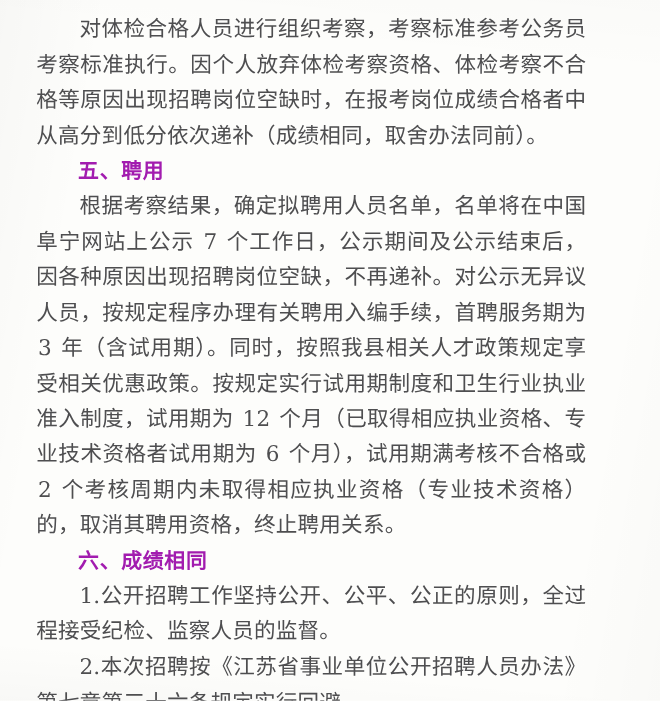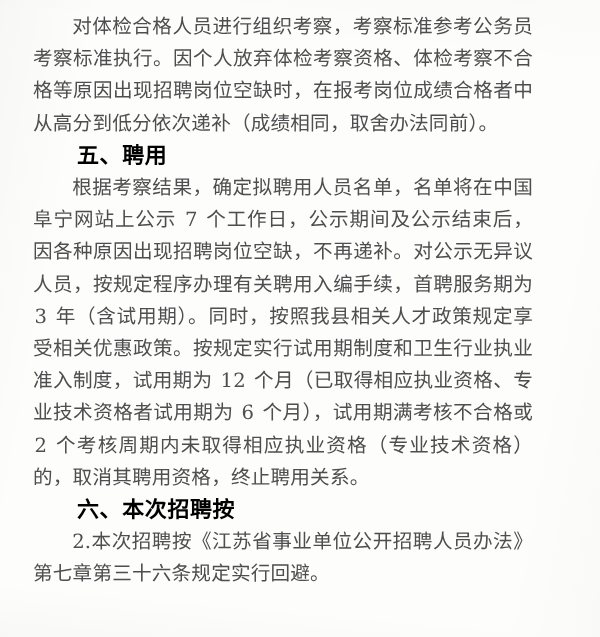--- a/index.html
+++ b/index.html
@@ -44,22 +44,22 @@
     text-justify: inter-character;
     text-indent: 2em;
     letter-spacing: 0.2px;
     font-weight: 400;
     font-family: "DejaVu Serif", "Liberation Serif", serif;
     text-rendering: geometricPrecision;
   }
 
   .heading {
     margin: 0;
-    color: #000000;
-    font-size: 22px;
+    color: #a21caf;
+    font-size: 19px;
     line-height: 32.2px;
     text-indent: 2em;
     font-weight: 700;
     letter-spacing: 0.6px;
     font-family: "DejaVu Sans", "Liberation Sans", sans-serif;
   }
 
   
   .num {
     padding: 0 1.5px;
@@ -77,18 +77,19 @@
 <div class="paper"></div>
 
 <div class="page">
 
   <p class="para">对体检合格人员进行组织考察，考察标准参考公务员考察标准执行。因个人放弃体检考察资格、体检考察不合格等原因出现招聘岗位空缺时，在报考岗位成绩合格者中从高分到低分依次递补（成绩相同，取舍办法同前）。</p>
 
   <h2 class="heading">五、聘用</h2>
 
   <p class="para" id="rich-employment">根据考察结果，确定拟聘用人员名单，名单将在中国阜宁网站上公示 <span class="num">7</span> 个工作日，公示期间及公示结束后，因各种原因出现招聘岗位空缺，不再递补。对公示无异议人员，按规定程序办理有关聘用入编手续，首聘服务期为 <span class="num">3</span> 年（含试用期）。同时，按照我县相关人才政策规定享受相关优惠政策。按规定实行试用期制度和卫生行业执业准入制度，试用期为 <span class="num">12</span> 个月（已取得相应执业资格、专业技术资格者试用期为 <span class="num">6</span> 个月），试用期满考核不合格或 <span class="num">2</span> 个考核周期内未取得相应执业资格（专业技术资格）的，取消其聘用资格，终止聘用关系。</p>
 
-  <h2 class="heading">六、本次招聘按</h2>
+  <h2 class="heading">六、成绩相同</h2>
 
+  <p class="para">1.公开招聘工作坚持公开、公平、公正的原则，全过程接受纪检、监察人员的监督。</p>
 
   <p class="para">2.本次招聘按《江苏省事业单位公开招聘人员办法》第七章第三十六条规定实行回避。</p>
 
 </div>
 
 </body></html>

